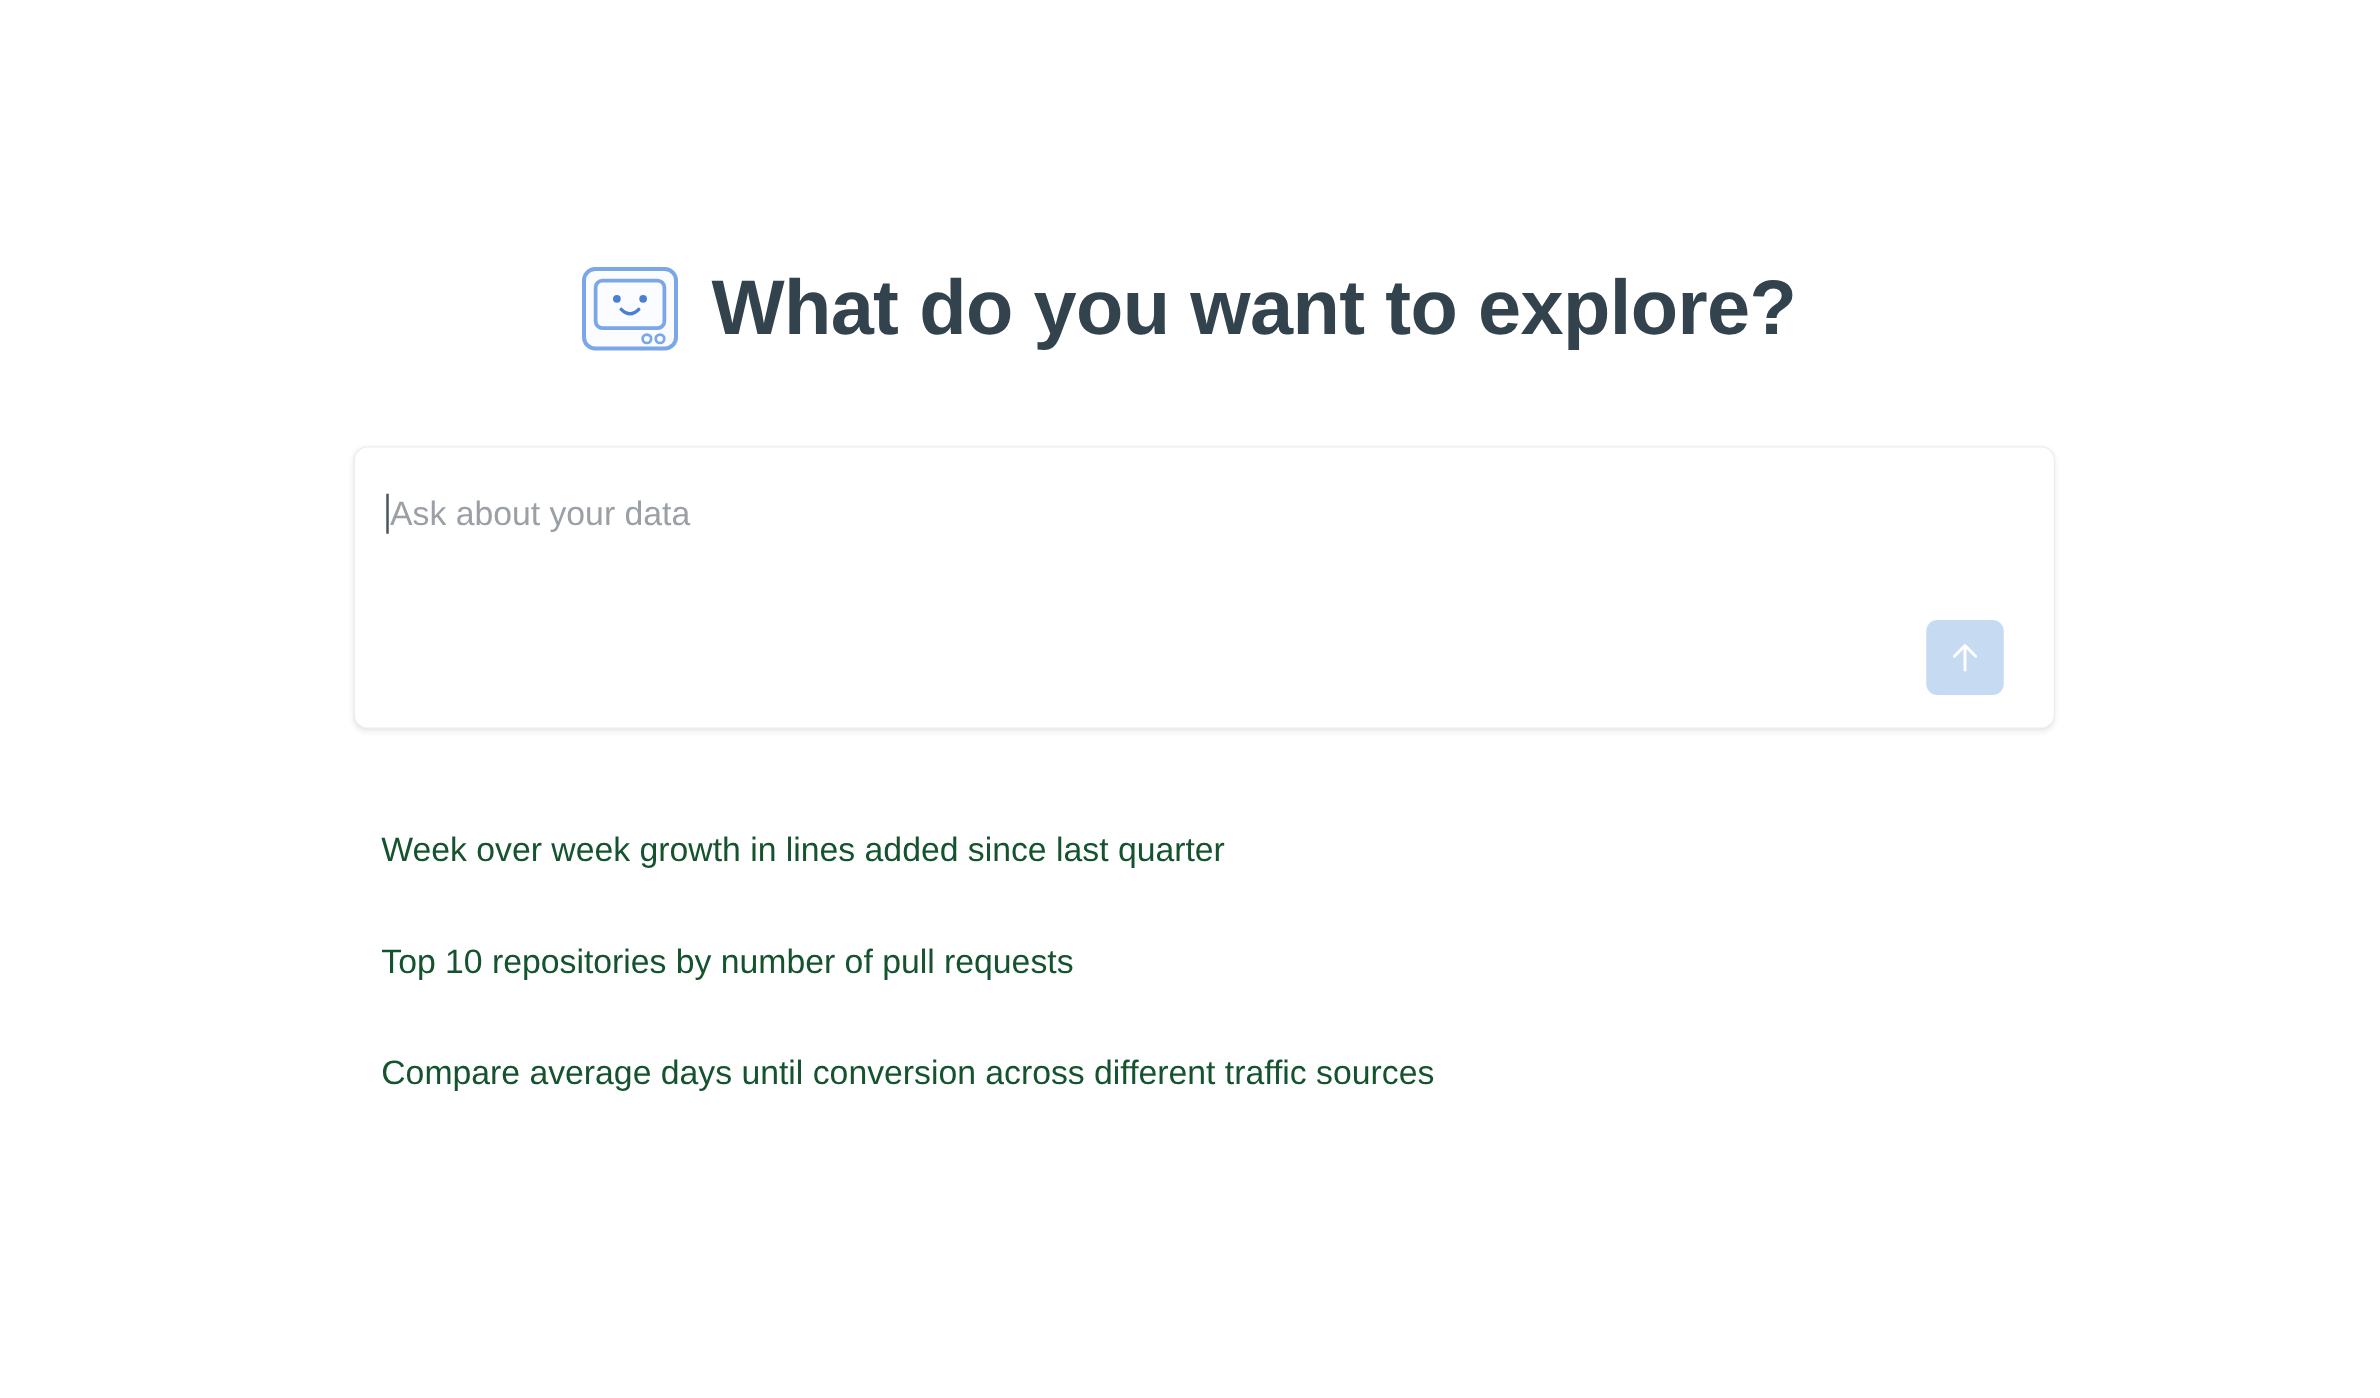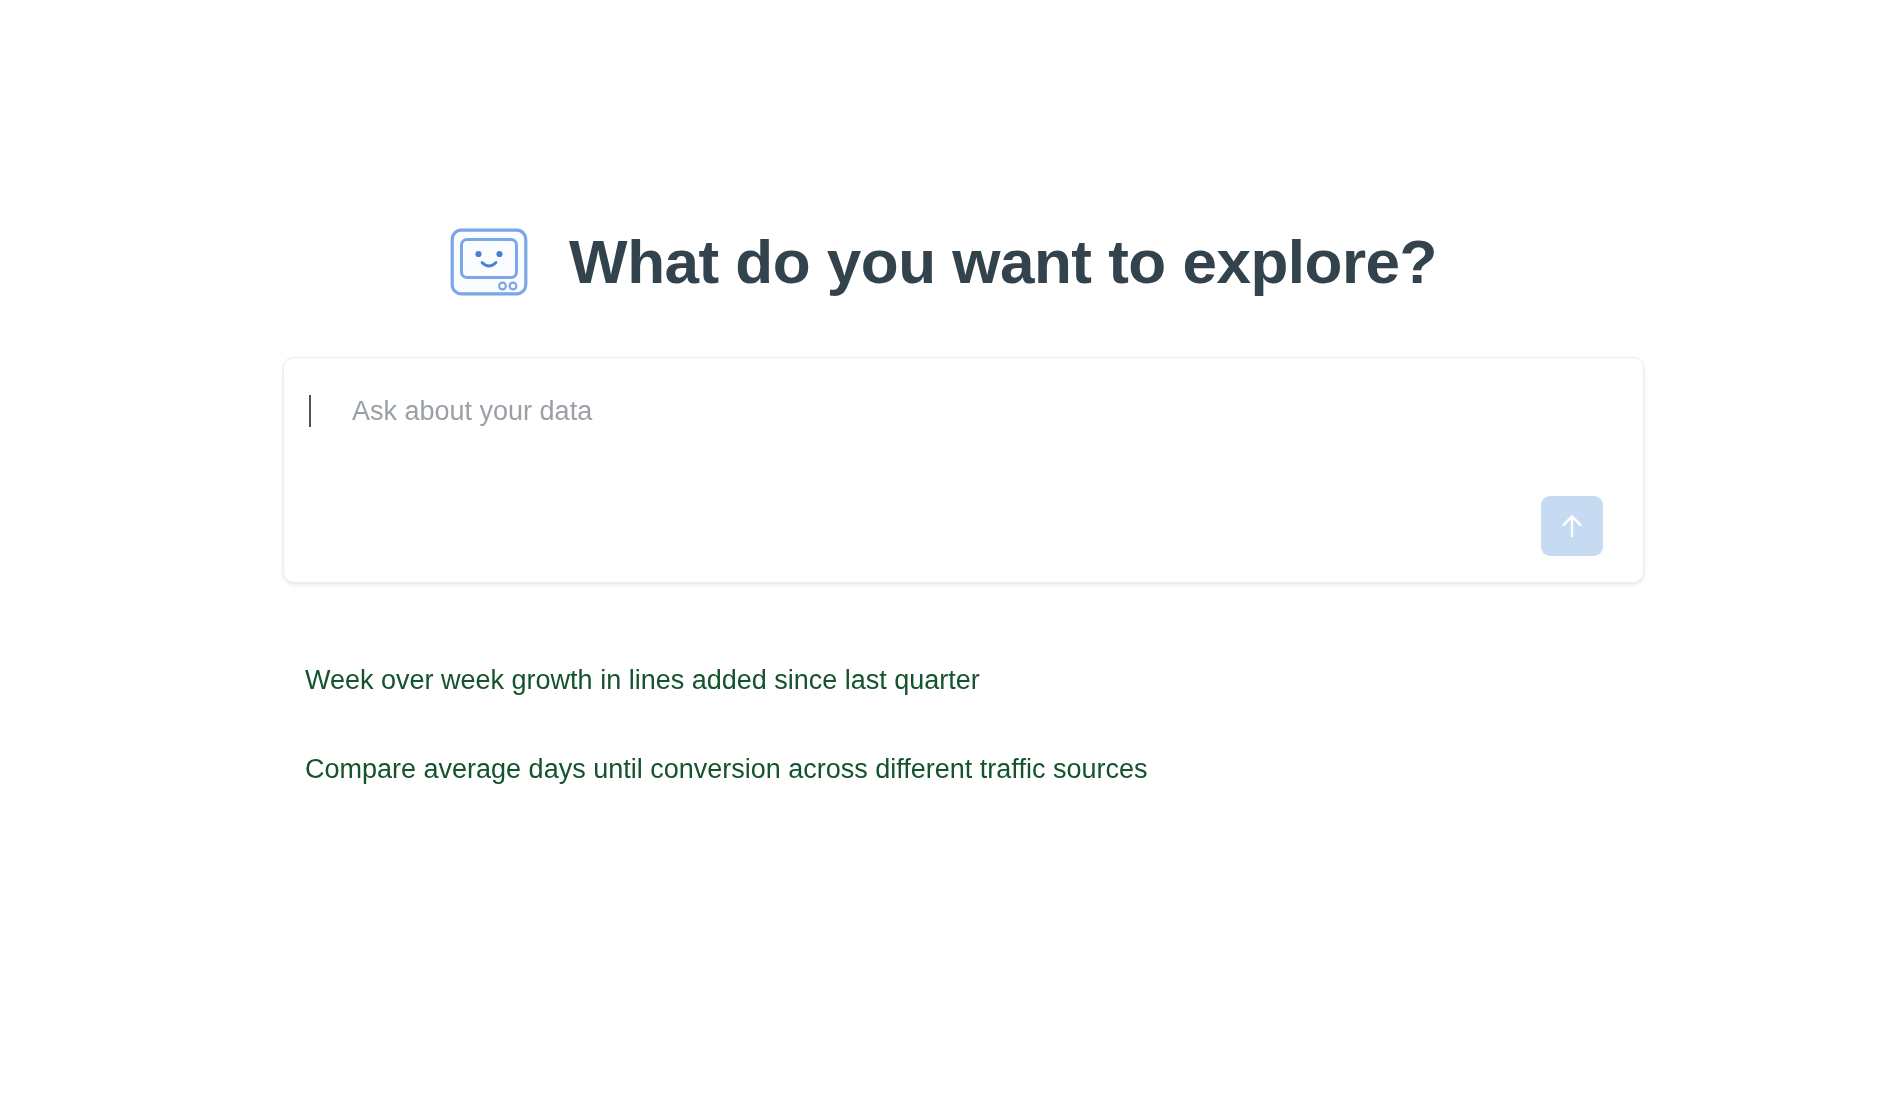--- a/index.html
+++ b/index.html
@@ -40,21 +40,21 @@
     display: block;
   }
 
   .page-title {
     font-size: 62px;
     font-weight: 700;
     color: #33434D;
     letter-spacing: -0.5px;
     line-height: 1.05;
     white-space: nowrap;
-    margin: 17px;
+    margin: 2px;
     font-family: "Liberation Sans", "DejaVu Sans", sans-serif;
   }
 
   
   .prompt-box {
     position: absolute;
     left: 283px;
     top: 357px;
     width: 1361px;
     height: 226px;
@@ -81,21 +81,20 @@
     margin-right: 1px;
     flex: 0 0 auto;
   }
 
   .placeholder {
     font-size: 27px;
     color: #9AA0A6;
     line-height: 34px;
     white-space: nowrap;
     font-family: "Liberation Sans", "DejaVu Sans", sans-serif;
-    margin-left: 40px;
   }
 
   .send-button {
     position: absolute;
     right: 40px;
     bottom: 26px;
     width: 62px;
     height: 60px;
     background: #C6DAF2;
     border: none;
@@ -164,17 +163,20 @@
         </svg>
       </span>
     </button>
   </div>
 
   <div class="suggestions">
     <div class="suggestion">
         <span>Week over week growth in lines added since last quarter</span>
       </div>
     <div class="suggestion">
+        <span>Top 10 repositories by number of pull requests</span>
+      </div>
+    <div class="suggestion">
         <span>Compare average days until conversion across different traffic sources</span>
       </div>
   </div>
 
 </div>
 
 </body></html>

